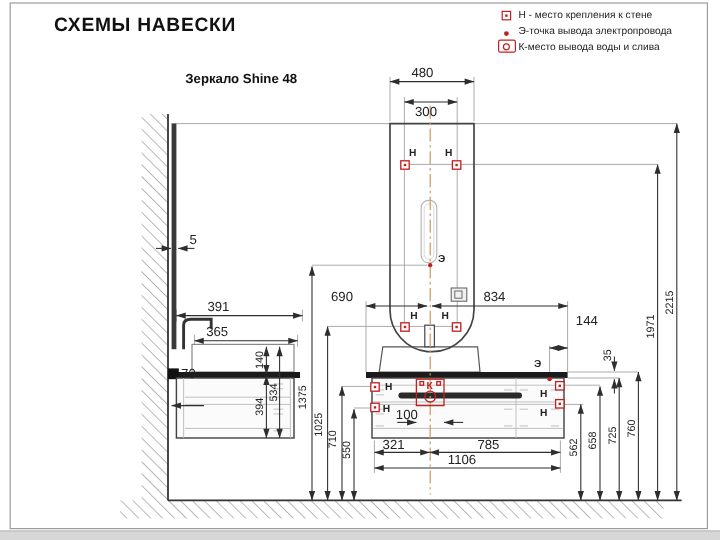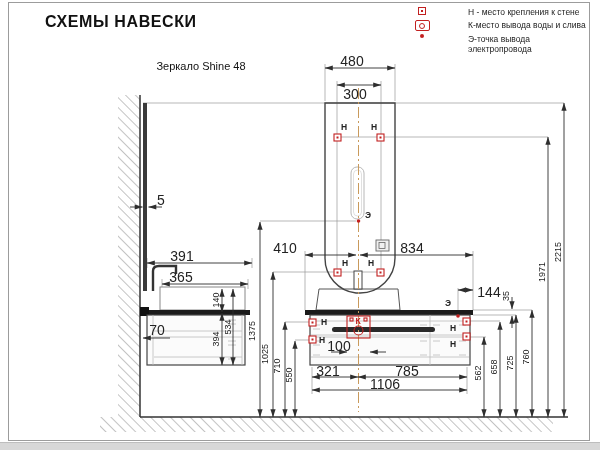--- a/index.html
+++ b/index.html
@@ -2,27 +2,27 @@
 <html><head>
 <meta charset="utf-8">
 <style>
   html,body{margin:0;padding:0;background:#fff;}
   .page{position:relative;width:600px;height:450px;background:#fff;overflow:hidden;
         font-family:"Liberation Sans", sans-serif;color:#1c1c1c;}
   .frame{position:absolute;left:8px;top:2px;width:580px;height:437px;border:1px solid #9c9c9c;}
   .bottombar{position:absolute;left:0;top:442px;width:600px;height:8px;background:#d7d7d7;border-top:1px solid #bdbdbd;}
   .lbl{position:absolute;white-space:nowrap;}
   .title{font-size:16px;font-weight:600;letter-spacing:0.6px;color:#111;}
-  .product{font-size:11px;transform:translate(-50%,0);color:#111;}
-  .hdim{font-size:14px;color:#222;transform:translate(-50%,-50%);}
+  .product{font-size:11px;transform:translate(-50%,0);color:#111;font-weight:bold;}
+  .hdim{font-size:11px;color:#222;transform:translate(-50%,-50%);}
   .vdim{font-size:9px;color:#222;transform:translate(-50%,-50%) rotate(-90deg);}
   .mark{font-size:8.5px;font-weight:700;color:#222;transform:translate(-50%,-50%);}
   .mark.red{color:#c22020;}
   .legend{position:absolute;left:412px;top:7px;width:175px;font-size:8.5px;color:#222;}
-  .legend .row{display:flex;align-items:flex-start;margin-bottom:3px;gap:36px;}
+  .legend .row{display:flex;align-items:flex-end;margin-bottom:3px;}
   .legend .ic{width:20px;display:flex;justify-content:center;align-items:center;flex:none;}
   .ic-h{width:6px;height:6px;border:1.2px solid #c22020;position:relative;}
   .ic-h::after{content:"";position:absolute;left:1.5px;top:1.5px;width:2px;height:2px;background:#c22020;}
   .ic-k{width:13px;height:9px;border:1.2px solid #c22020;border-radius:2px;position:relative;}
   .ic-k::after{content:"";position:absolute;left:3px;top:1.5px;width:4px;height:4px;border:1.2px solid #c22020;border-radius:50%;}
   .ic-e{width:4px;height:4px;border-radius:50%;background:#c22020;}
 </style>
 </head>
 <body>
 
@@ -35,29 +35,29 @@
 
   <div class="legend">
     <div class="row">
       <span class="ic">
           <span class="ic-h"></span>
         </span>
       <span>Н - место крепления к стене</span>
     </div>
     <div class="row">
       <span class="ic">
+          <span class="ic-e"></span>
+        </span>
+      <span>Э-точка вывода электропровода</span>
+    </div>
+    <div class="row">
+      <span class="ic">
           <span class="ic-k"></span>
         </span>
       <span>К-место вывода воды и слива</span>
-    </div>
-    <div class="row">
-      <span class="ic">
-          <span class="ic-e"></span>
-        </span>
-      <span>Э-точка вывода электропровода</span>
     </div>
   </div>
 
   <svg width="600" height="450" viewBox="0 0 600 450" style="position:absolute;left:0;top:0">
     <defs>
       <pattern id="hatch" width="7" height="7" patternUnits="userSpaceOnUse" patternTransform="rotate(-45)">
         <line x1="0" y1="0" x2="0" y2="7" stroke="#7a7a7a" stroke-width="0.9"></line>
       </pattern>
       <marker id="arr" markerWidth="9" markerHeight="6" refX="8.3" refY="3" orient="auto-start-reverse" markerUnits="userSpaceOnUse">
         <path d="M0.5,0.4 L8.5,3 L0.5,5.6 Z" fill="#2e2e2e"></path>
@@ -197,24 +197,24 @@
       <line x1="512" y1="297" x2="512" y2="309" marker-end="url(#arr)"></line>
       <line x1="512" y1="328" x2="512" y2="316" marker-end="url(#arr)"></line>
     </g>
   </svg>
 
   <span class="lbl hdim" style="left:352px;top:61px">480</span>
   <span class="lbl hdim" style="left:355px;top:94px">300</span>
   <span class="lbl hdim" style="left:161px;top:200px">5</span>
   <span class="lbl hdim" style="left:182px;top:256px">391</span>
   <span class="lbl hdim" style="left:181px;top:277px">365</span>
-  <span class="lbl hdim" style="left:157px;top:330px">70</span>
-  <span class="lbl hdim" style="left:285px;top:248px">410</span>
+  <span class="lbl hdim" style="left:157px;top:312px">70</span>
+  <span class="lbl hdim" style="left:285px;top:248px">690</span>
   <span class="lbl hdim" style="left:412px;top:248px">834</span>
-  <span class="lbl hdim" style="left:489px;top:292px">144</span>
+  <span class="lbl hdim" style="left:489px;top:268px">144</span>
   <span class="lbl hdim" style="left:339px;top:346px">100</span>
   <span class="lbl hdim" style="left:328px;top:371px">321</span>
   <span class="lbl hdim" style="left:407px;top:371px">785</span>
   <span class="lbl hdim" style="left:385px;top:384px">1106</span>
 
   <span class="lbl vdim" style="left:216px;top:300px">140</span>
   <span class="lbl vdim" style="left:216px;top:339px">394</span>
   <span class="lbl vdim" style="left:228px;top:327px">534</span>
   <span class="lbl vdim" style="left:252px;top:331px">1375</span>
   <span class="lbl vdim" style="left:265px;top:354px">1025</span>

